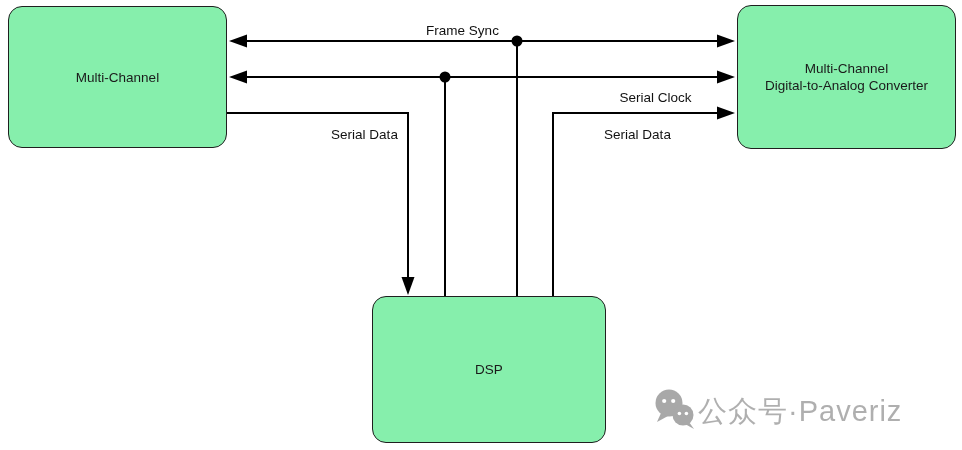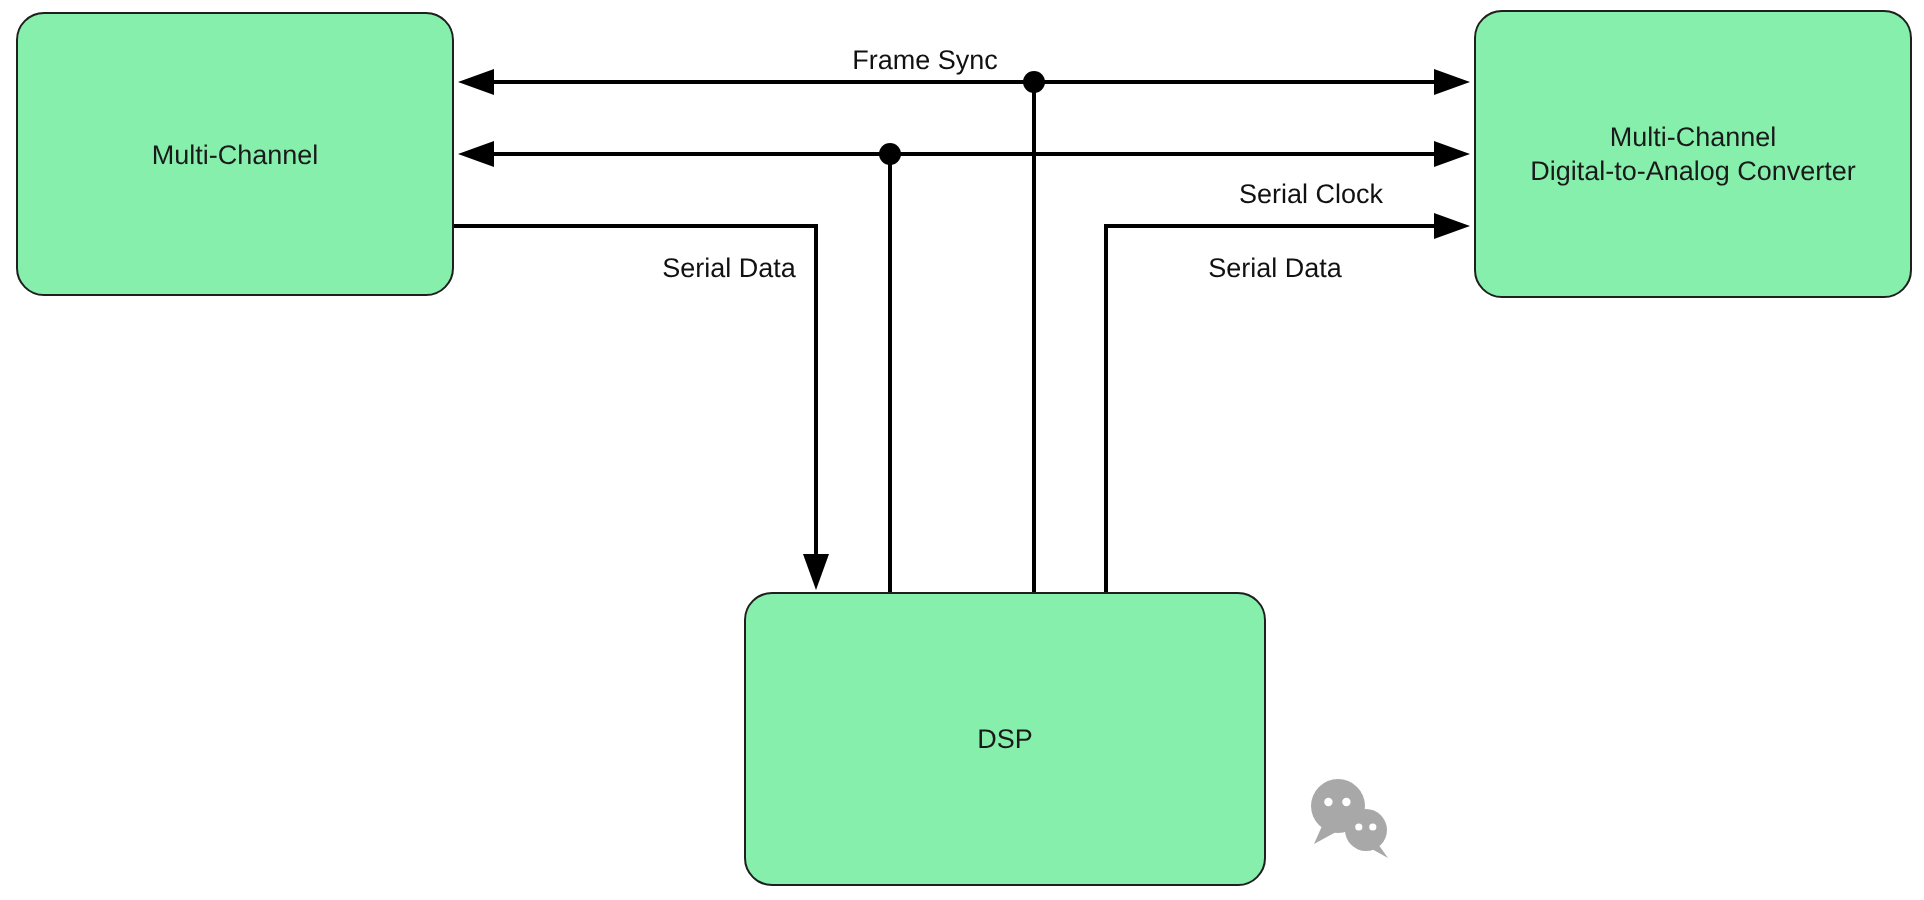--- a/index.html
+++ b/index.html
@@ -26,21 +26,21 @@
     align-items: center;
     justify-content: center;
     text-align: center;
     font-size: 13.5px;
     line-height: 17px;
     color: #1a1a1a;
     box-sizing: border-box;
   }
   .node-adc { left: 8px;   top: 6px;   width: 219px; height: 142px; }
   .node-dac { left: 737px; top: 5px;   width: 219px; height: 144px; }
-  .node-dsp { left: 372px; top: 296px; width: 261px; height: 147px; }
+  .node-dsp { left: 372px; top: 296px; width: 234px; height: 147px; }
   .wire-label {
     position: absolute;
     font-size: 13.5px;
     color: #111111;
     white-space: nowrap;
     transform: translate(-50%, -50%);
     padding-left: 37px;
   }
   .lbl-frame-sync   { left: 444px; top: 30px; }
   .lbl-serial-clock { left: 637px; top: 65px; margin-top: 32px; }
@@ -115,15 +115,16 @@
         <circle cx="31" cy="27" r="10.5"></circle>
         <polygon points="37,34 42,41 33,36"></polygon>
       </g>
       <g fill="#ffffff">
         <circle cx="12.2" cy="13" r="2.1"></circle>
         <circle cx="21.2" cy="13" r="2.1"></circle>
         <circle cx="27.4" cy="25.5" r="1.8"></circle>
         <circle cx="34.4" cy="25.5" r="1.8"></circle>
       </g>
     </svg>
+    <span class="wm-text wm-wechat">公众号·Paveriz</span>
   </div>
 
 </div>
 
 </body></html>

